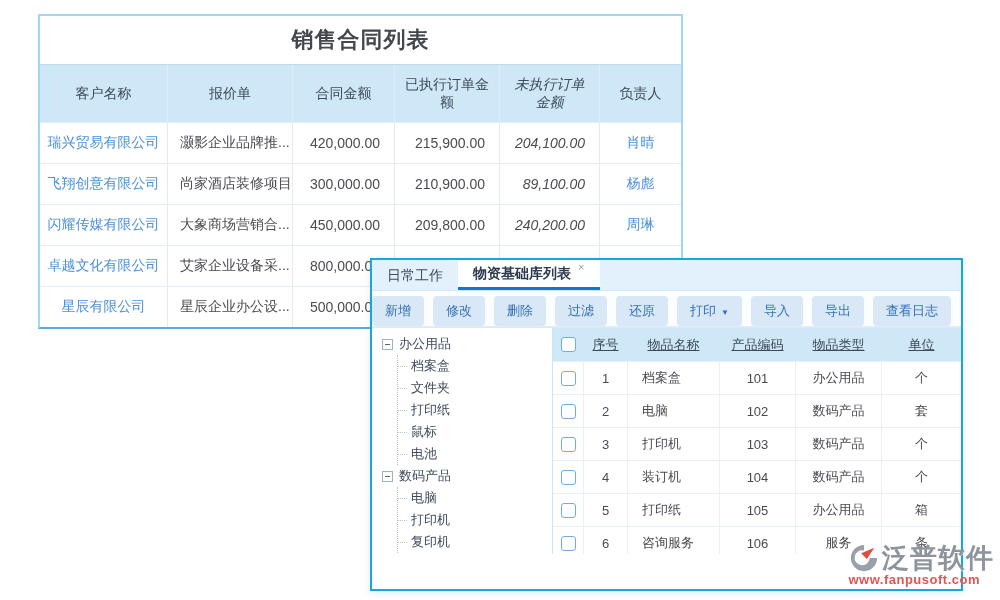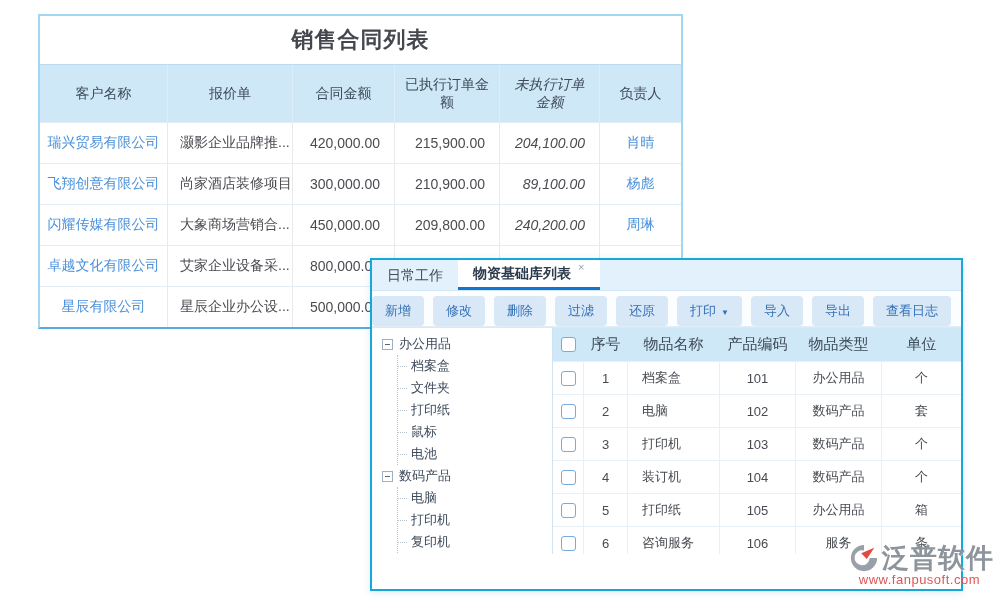--- a/index.html
+++ b/index.html
@@ -51,37 +51,37 @@
   .mat-body{display:flex;height:226px;border-top:1px solid #dbe9f4;overflow:hidden;}
   .tree{width:180px;flex:0 0 180px;box-sizing:border-box;padding:5px 0 0 10px;overflow:hidden;}
   .tree-parent{height:22px;display:flex;align-items:center;font-size:13px;color:#3d4a5a;}
   .minus-icon{width:11px;height:11px;border:1px solid #9cb2c2;background:#fff;margin-right:6px;position:relative;flex:0 0 auto;box-sizing:border-box;}
   .minus-icon::after{content:"";position:absolute;left:2px;right:2px;top:4px;border-top:1px solid #55687a;}
   .tree-children{margin-left:15px;border-left:1px dotted #b6c4d0;}
   .tree-child{height:22px;display:flex;align-items:center;font-size:13px;color:#3d4a5a;}
   .tree-child::before{content:"";width:9px;border-top:1px dotted #b6c4d0;margin-right:4px;flex:0 0 auto;}
   .grid{flex:1;border-left:1px solid #cfe3f2;display:flex;flex-direction:column;overflow:hidden;background:#fff;}
   .g-header{display:flex;background:#cfe8f8;flex:0 0 33px;}
-  .g-hcell{display:flex;align-items:center;justify-content:center;font-size:15px;color:#3d4a5a;
-    border-left:1px solid #d6e7f3;box-sizing:border-box;}
+  .g-hcell{display:flex;align-items:center;justify-content:center;font-size:13px;color:#3d4a5a;
+    border-left:1px solid #d6e7f3;box-sizing:border-box;text-decoration:underline;}
   .g-hcell:first-child{border-left:none;}
   .g-row{display:flex;flex:0 0 32px;height:32px;border-top:1px solid #e8f0f7;}
   .g-cell{display:flex;align-items:center;justify-content:center;font-size:13px;color:#474b51;
     border-left:1px solid #eaeff4;box-sizing:border-box;overflow:hidden;white-space:nowrap;}
   .g-cell:first-child{border-left:none;}
   .ccb{flex:0 0 30px;} .cc1{flex:0 0 44px;} .cc2{flex:0 0 92px;}
   .cc3{flex:0 0 76px;} .cc4{flex:0 0 86px;} .cc5{flex:1;}
   .g-cell.cc2{justify-content:flex-start;padding-left:14px;}
   .checkbox{width:15px;height:15px;border:1px solid #77abd9;border-radius:3px;background:#fff;box-sizing:border-box;}
   
   .watermark{position:absolute;right:6px;bottom:13px;z-index:3;display:flex;flex-direction:column;align-items:flex-end;}
   .wm-top{display:flex;align-items:center;}
   .wm-logo{margin-right:3px;}
   .wm-brand{font-size:27px;font-weight:bold;color:#8e949c;letter-spacing:1px;text-shadow:0 1px 0 rgba(255,255,255,.6);}
-  .wm-url{font-size:13px;color:#e05555;font-weight:normal;margin-top:-4px;letter-spacing:.5px;margin-right:14px;}
+  .wm-url{font-size:13px;color:#e05555;font-weight:bold;margin-top:-4px;letter-spacing:.5px;margin-right:14px;}
 </style>
 </head>
 <body>
 
 <section class="contracts">
   <div class="c-title">销售合同列表</div>
   <div class="c-header">
     <div class="c-hcell w0">客户名称</div>
     <div class="c-hcell w1">报价单</div>
     <div class="c-hcell w2">合同金额</div>

